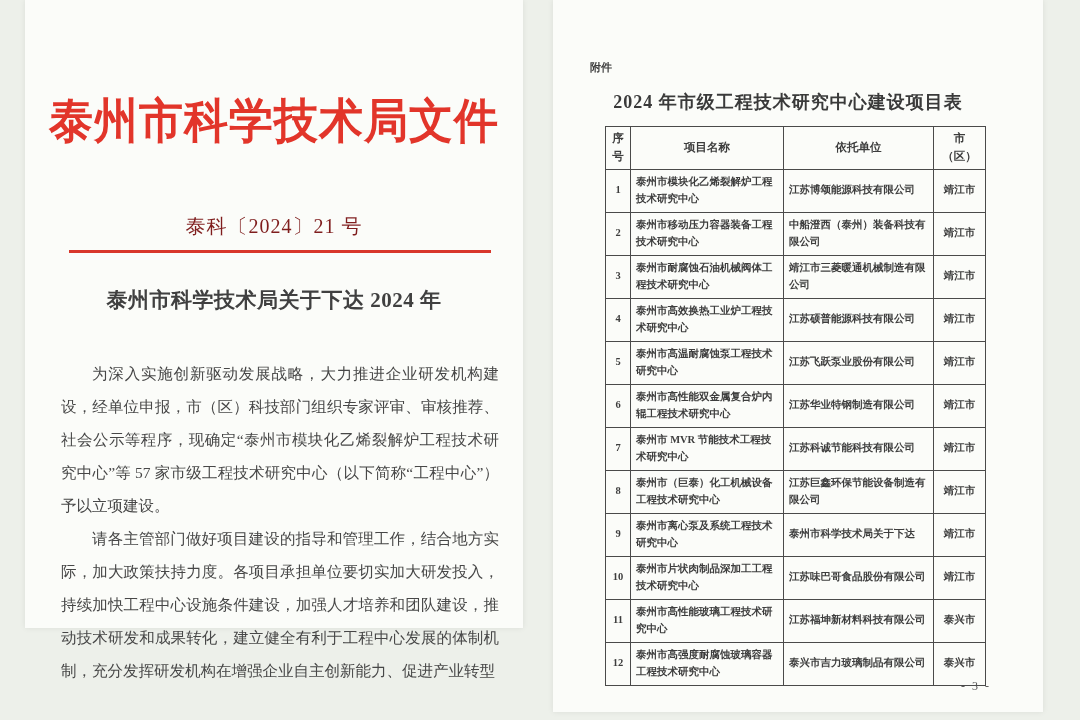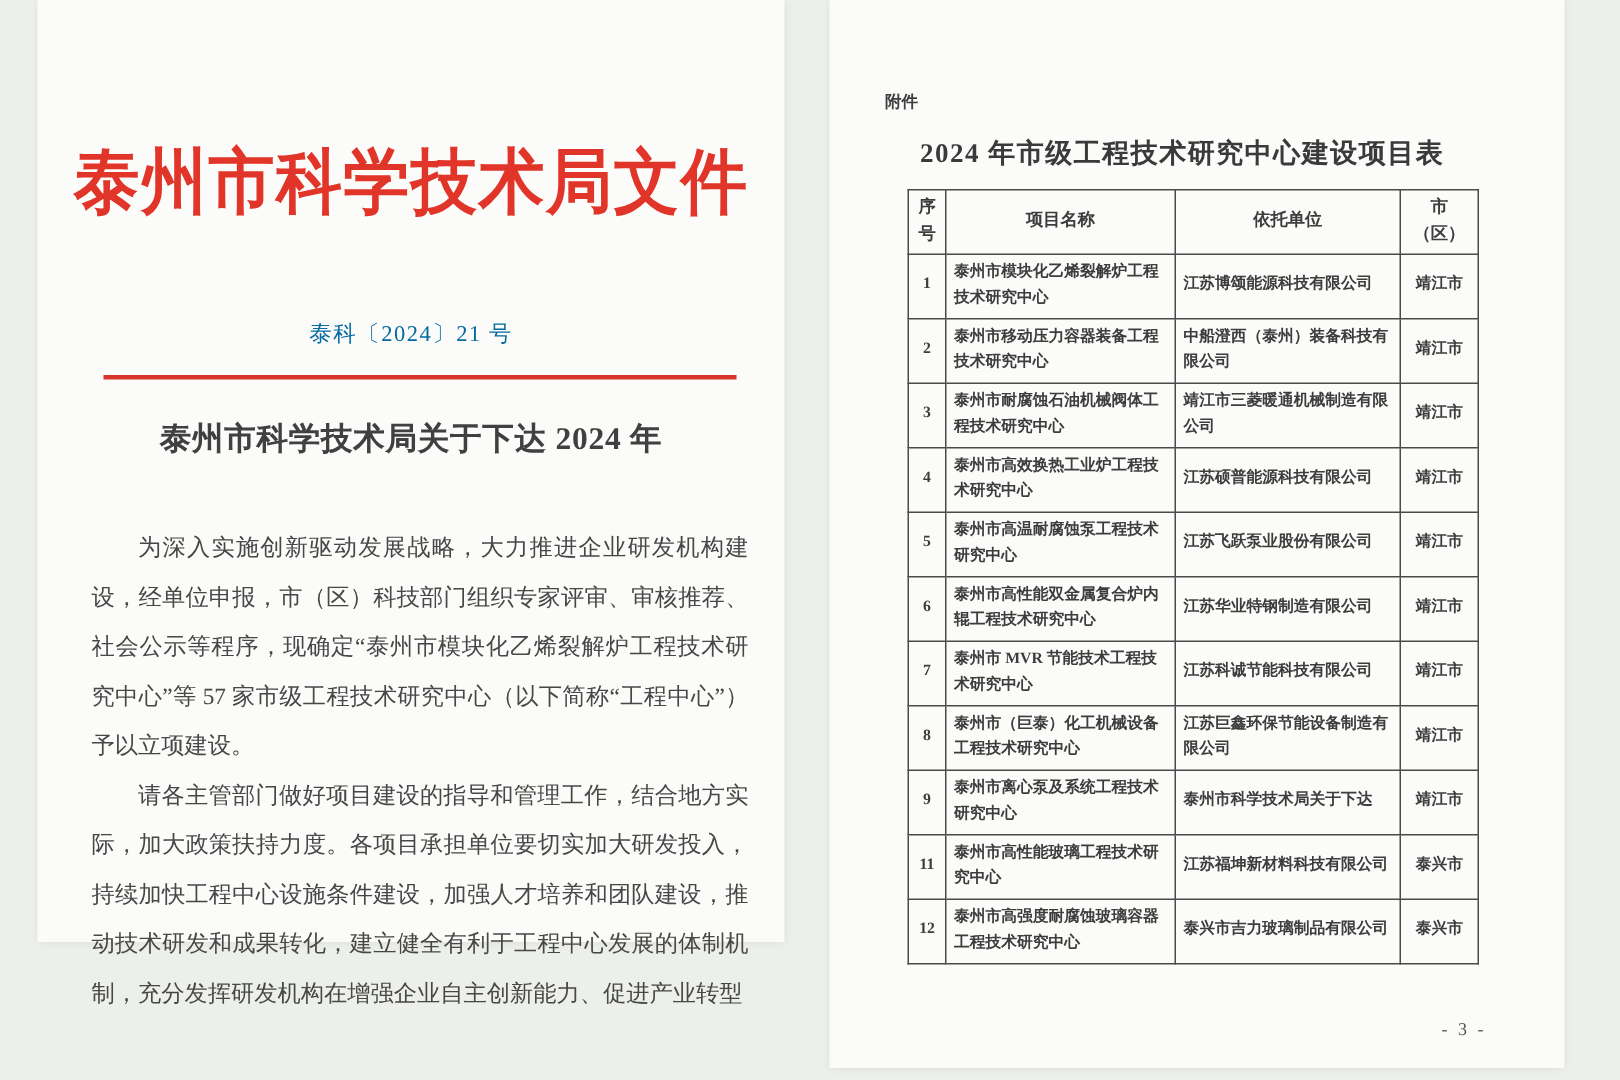--- a/index.html
+++ b/index.html
@@ -13,21 +13,21 @@
   #page-left{left:25px;top:0;width:498px;height:628px;}
   #page-right{left:553px;top:0;width:490px;height:712px;}
 
   
   .org-header{
     margin-top:92px;text-align:center;
     font-size:44px;font-weight:900;letter-spacing:1px;
     color:#e2352a;white-space:nowrap;
     transform:scaleY(1.08);
   }
-  .doc-number{margin-top:62px;text-align:center;font-size:15px;color:#0369a1;letter-spacing:1px;}
+  .doc-number{margin-top:62px;text-align:center;font-size:20px;color:#7f1d1d;letter-spacing:1px;}
   .red-rule{position:absolute;left:44px;right:32px;top:250px;height:3px;background:#d8372b;}
   .doc-title{margin-top:44px;text-align:center;font-size:21px;font-weight:bold;color:#404040;line-height:33px;letter-spacing:0.5px;}
   .doc-body{margin:40px 24px 0 36px;font-size:15.5px;line-height:33px;text-align:justify;color:#474747;}
   .doc-body .salutation{text-indent:0;}
   .doc-body p{margin:0;text-indent:2em;}
 
   
   .attachment{position:absolute;left:37px;top:60px;font-size:11px;font-weight:bold;color:#3f3f3f;}
   .table-title{position:absolute;left:0;right:20px;top:90px;text-align:center;font-size:18px;font-weight:bold;letter-spacing:1px;color:#3a3a3a;}
   .tbl-wrap{position:absolute;left:52px;top:126px;width:380px;}
@@ -132,20 +132,26 @@
             <td class="c2">江苏巨鑫环保节能设备制造有限公司</td>
             <td class="c3">靖江市</td>
           </tr>
           <tr>
             <td class="c0">9</td>
             <td class="c1">泰州市离心泵及系统工程技术研究中心</td>
             <td class="c2">泰州市科学技术局关于下达</td>
             <td class="c3">靖江市</td>
           </tr>
           <tr>
+            <td class="c0">10</td>
+            <td class="c1">泰州市片状肉制品深加工工程技术研究中心</td>
+            <td class="c2">江苏味巴哥食品股份有限公司</td>
+            <td class="c3">靖江市</td>
+          </tr>
+          <tr>
             <td class="c0">11</td>
             <td class="c1">泰州市高性能玻璃工程技术研究中心</td>
             <td class="c2">江苏福坤新材料科技有限公司</td>
             <td class="c3">泰兴市</td>
           </tr>
           <tr>
             <td class="c0">12</td>
             <td class="c1">泰州市高强度耐腐蚀玻璃容器工程技术研究中心</td>
             <td class="c2">泰兴市吉力玻璃制品有限公司</td>
             <td class="c3">泰兴市</td>

